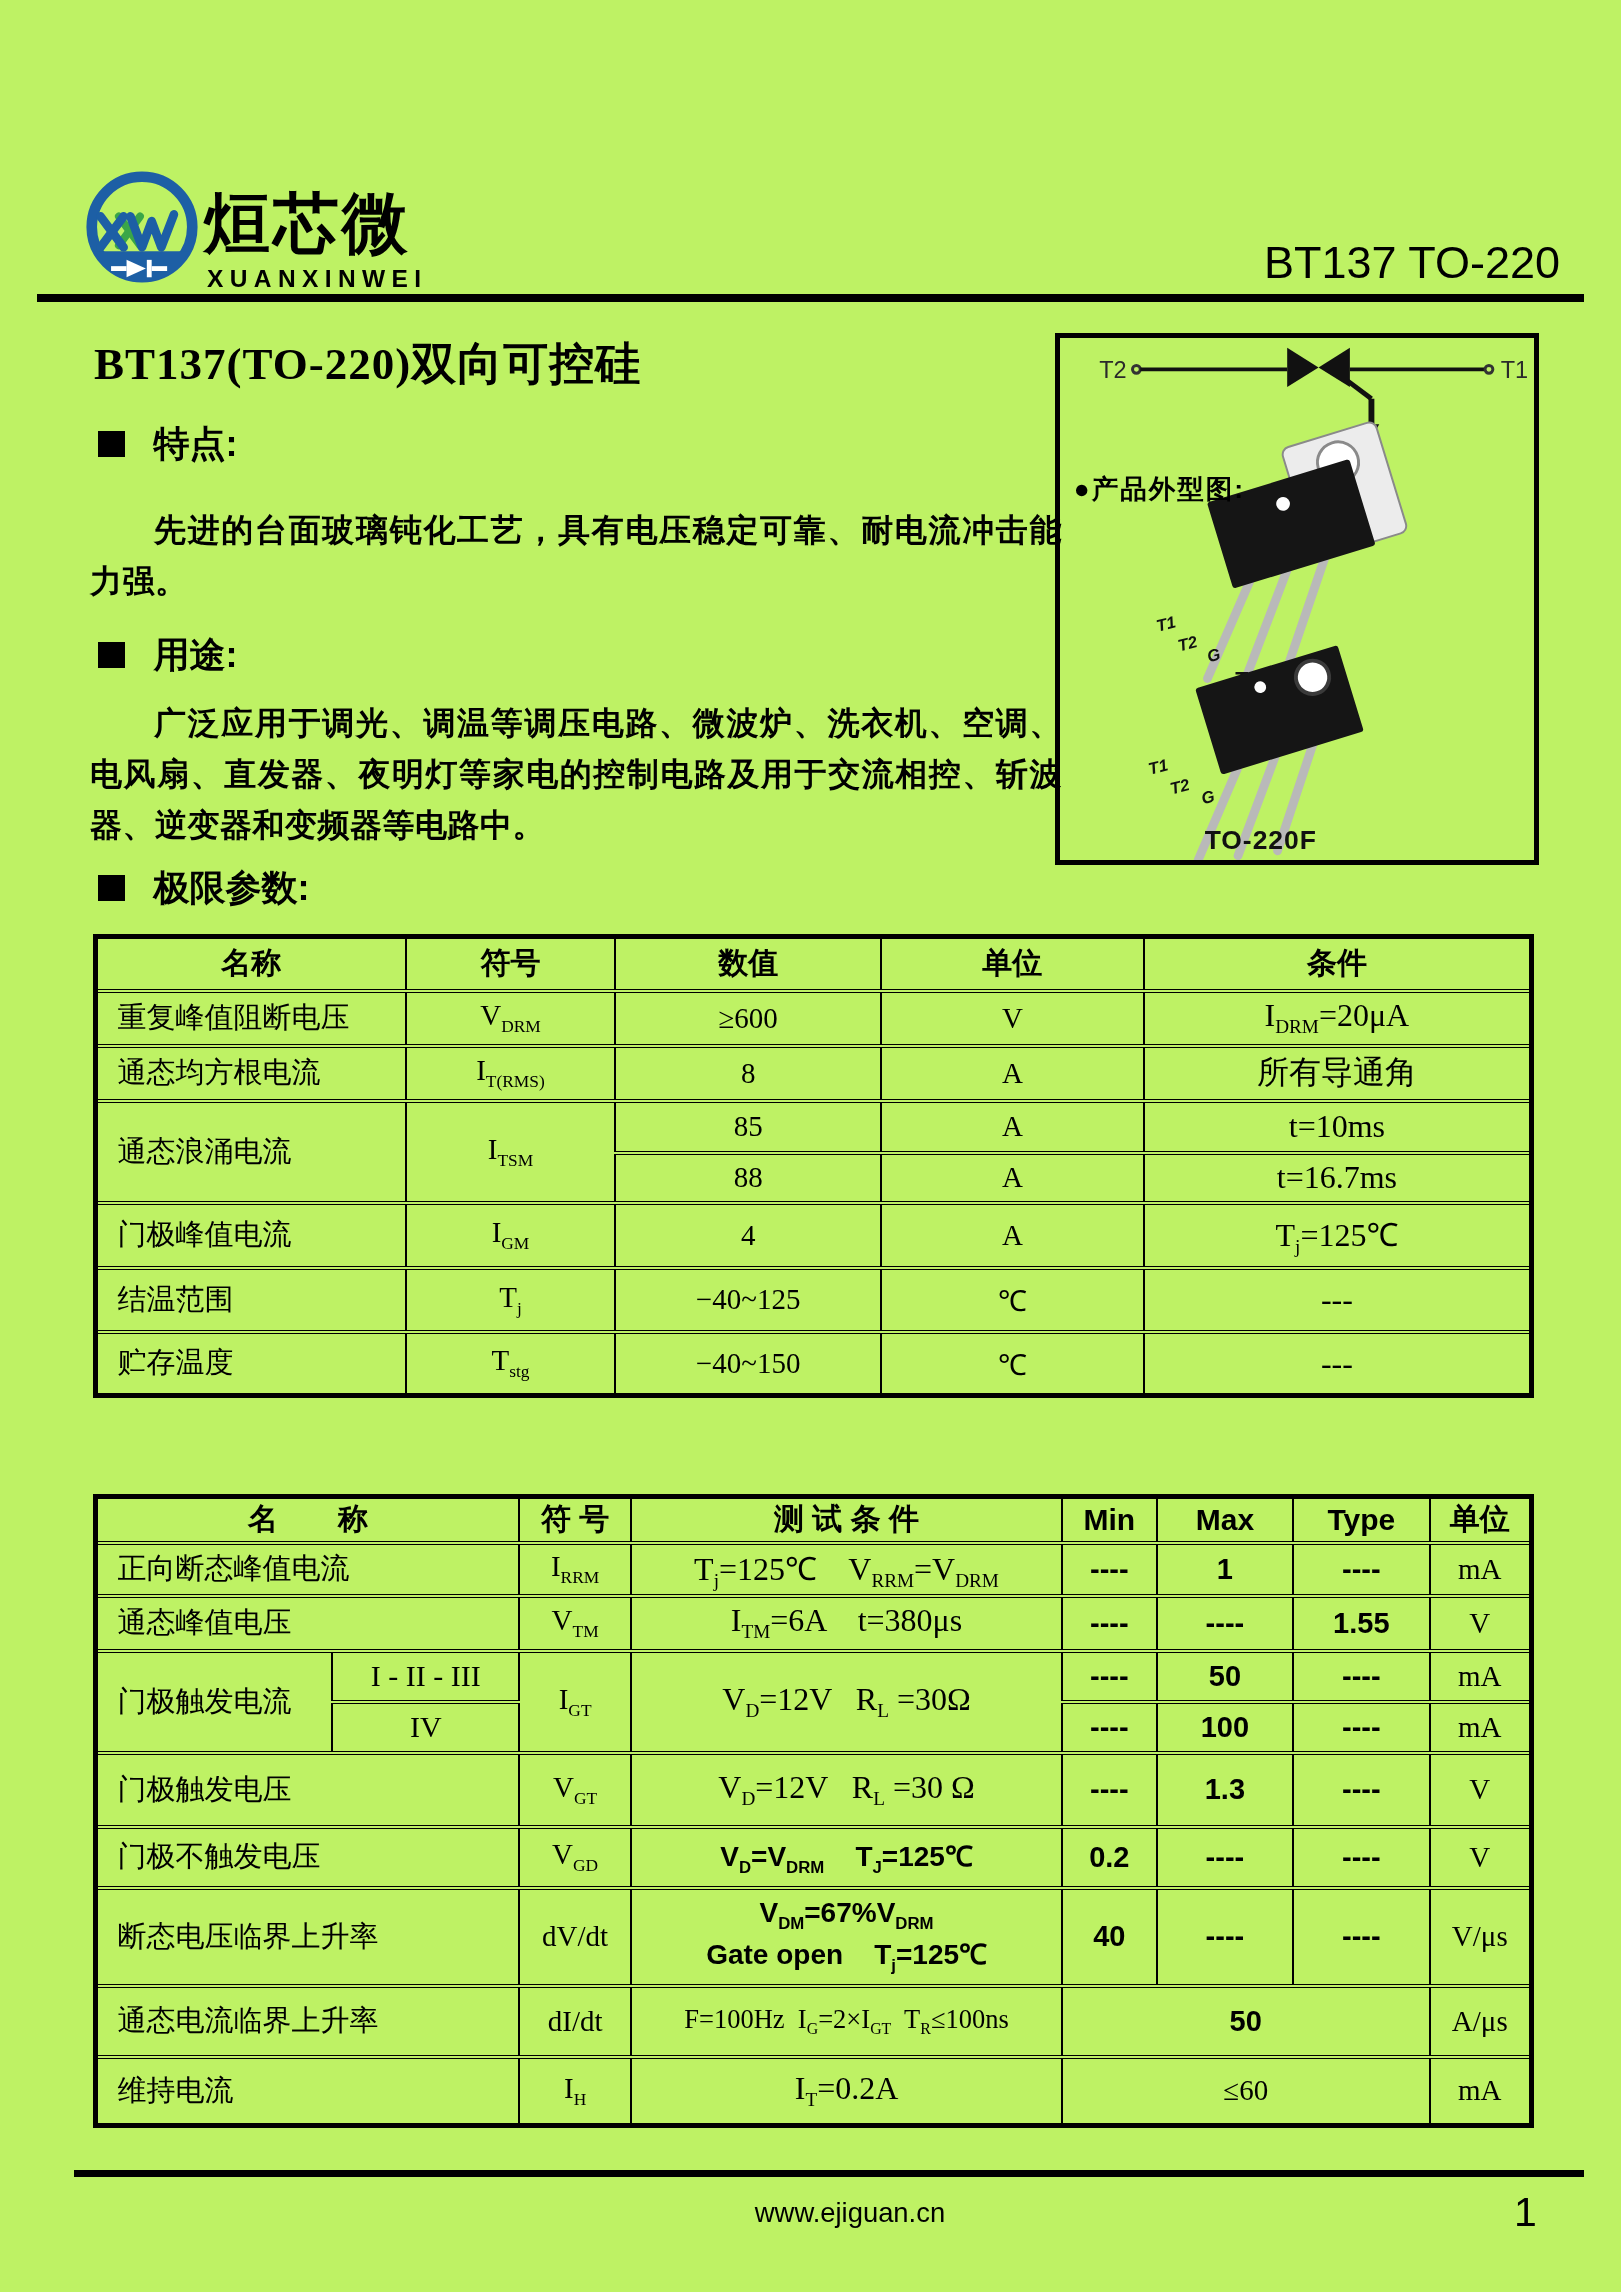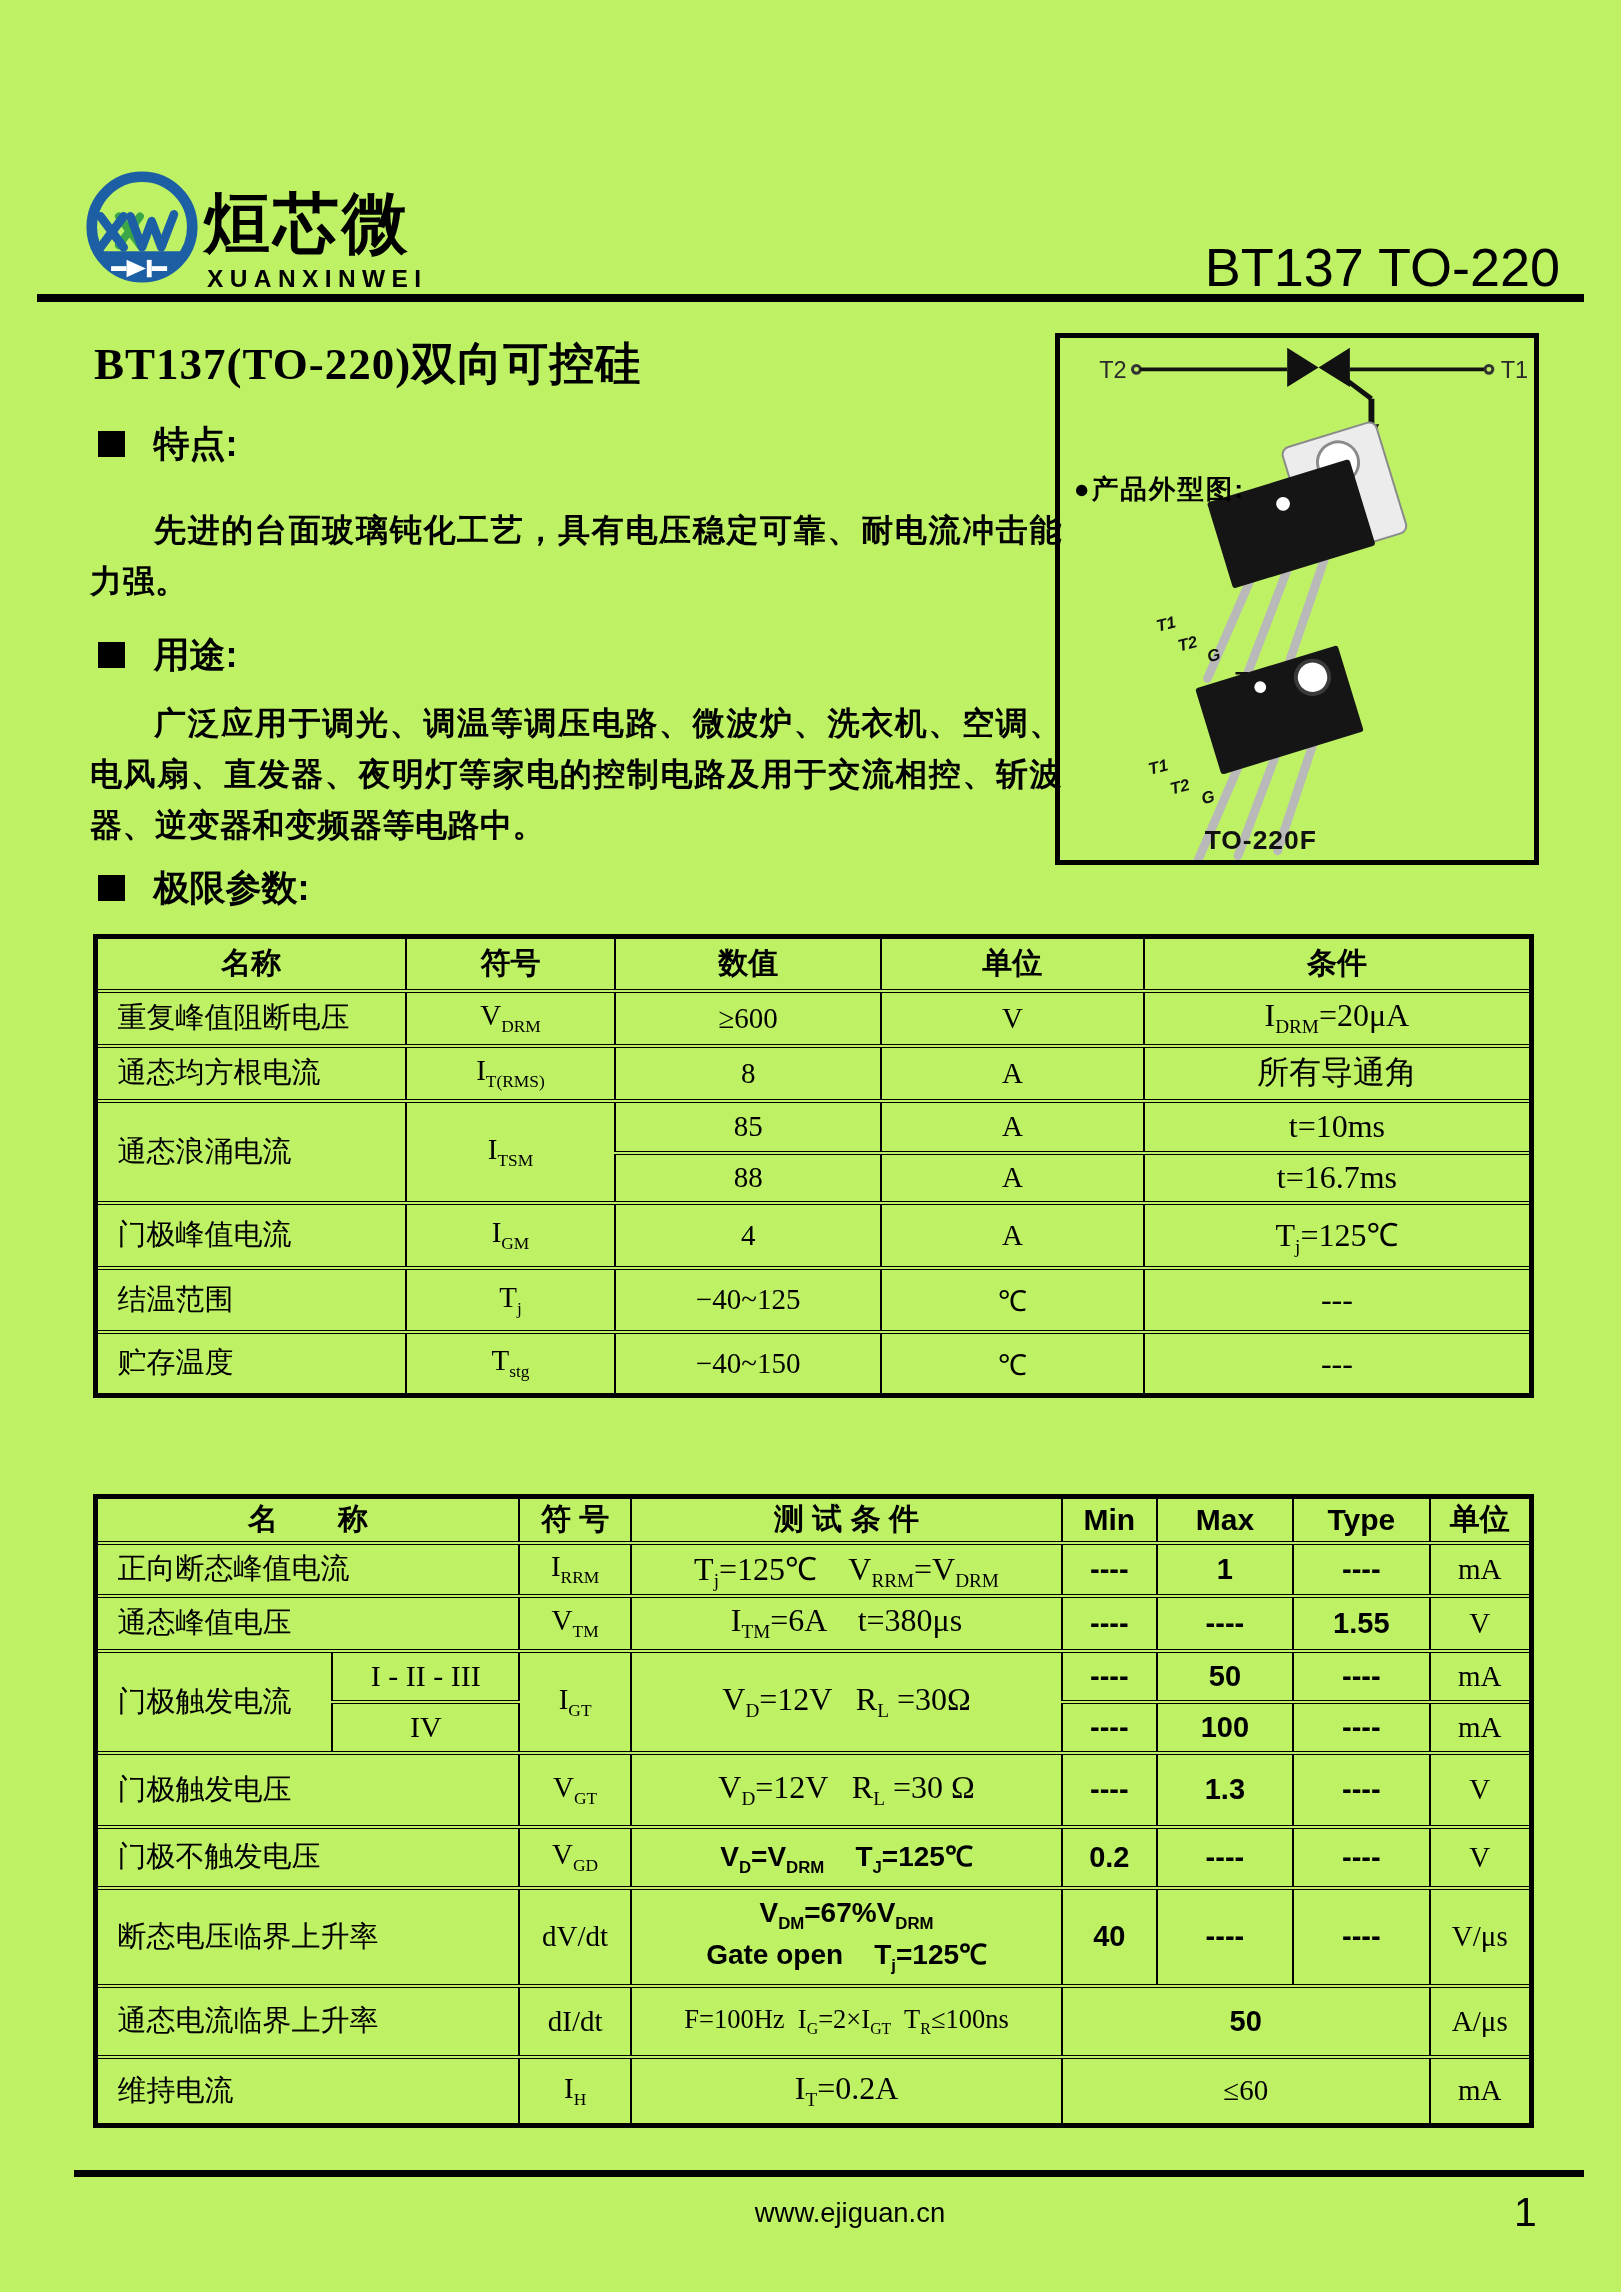--- a/index.html
+++ b/index.html
@@ -7,21 +7,21 @@
           font-family:"Liberation Sans",sans-serif; color:#000; overflow:hidden; }
 
   .hr { position:absolute; background:#000; }
 
   
   #logo-svg { position:absolute; left:84px; top:167px; }
   #brand-cn { position:absolute; left:204px; top:190px; font-size:66px; font-weight:800;
               letter-spacing:2.9px; line-height:1; }
   #brand-en { position:absolute; left:207px; top:267px; font-size:24.5px; font-weight:700;
               letter-spacing:6.4px; line-height:1; }
-  #part-number { position:absolute; right:61px; top:240px; font-size:54px; line-height:1; }
+  #part-number { position:absolute; right:61px; top:240px; font-size:45px; line-height:1; }
 
   #doc-title { position:absolute; left:94px; top:342px; font-family:"Liberation Serif",serif;
                font-weight:700; font-size:45px; letter-spacing:1px; line-height:1; }
 
   .section-heading { position:absolute; left:98px; display:flex; align-items:center; gap:29px;
                      font-weight:700; font-size:36px; line-height:1; }
   .bullet { width:26.5px; height:26.5px; background:#000; flex:0 0 auto; }
   .section-heading sub { font-size:62%; }
 
   .para { position:absolute; left:90px; width:972px; font-weight:700; font-size:32px;

